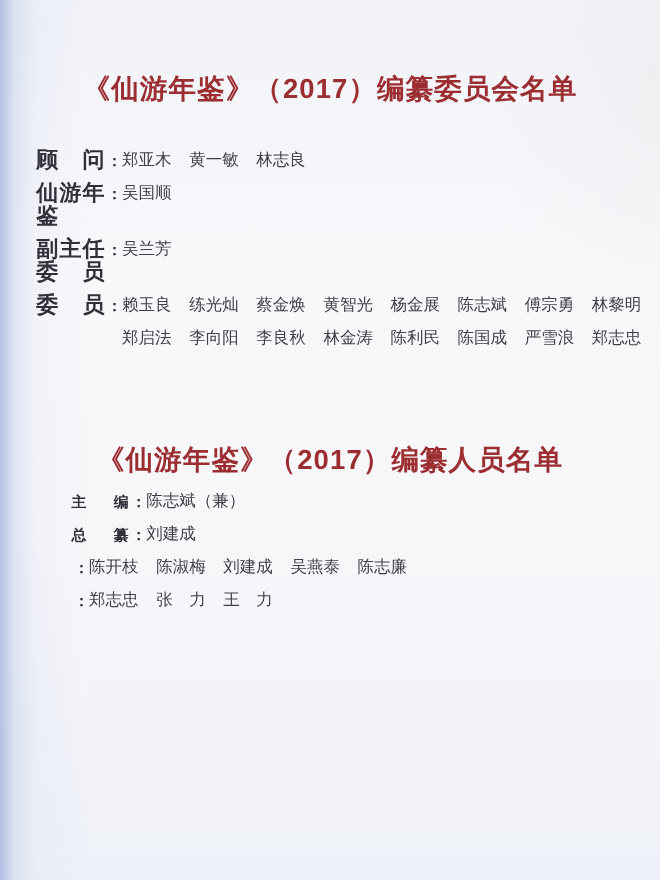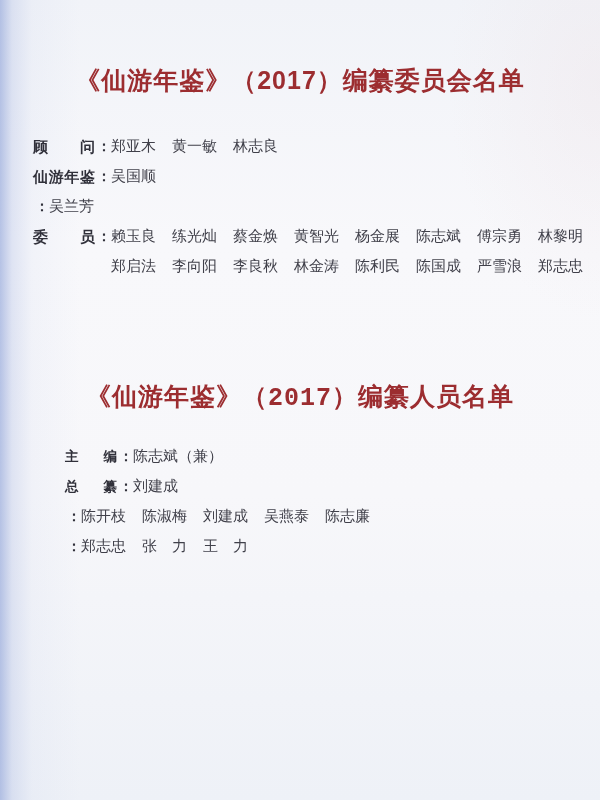--- a/index.html
+++ b/index.html
@@ -16,35 +16,35 @@
   
   .page .tint-right{
     position:absolute;top:0;right:0;width:180px;height:420px;pointer-events:none;
     background:radial-gradient(120% 80% at 100% 20%,rgba(238,226,230,.35),rgba(238,226,230,0) 70%);
   }
   h1.title{
     position:absolute;left:0;width:100%;margin:0;text-align:center;
     font-size:25px;font-weight:bold;letter-spacing:1px;color:var(--title-red,#9c2d30);
   }
   #title1{top:64px;}
-  #title2{top:380px;font-family:Liberation Mono, monospace;}
+  #title2{top:401px;}
   .rows{position:absolute;left:33px;width:555px;}
   #rows1{top:136px;}
   #rows2{top:446px;margin-left:32px;}
   .row{display:flex;align-items:flex-start;margin-bottom:9px;line-height:21px;}
   .lbl{
     flex:0 0 auto;display:inline-block;text-align:justify;text-align-last:justify;
-    font-weight:bold;font-size:15px;color:var(--label-ink,#30303a);
+    font-weight:bold;font-size:20px;color:var(--label-ink,#30303a);
   }
   #rows1 .lbl{width:62px;}
   #rows2 .lbl{width:52px;font-size:13.5px;}
   .colon{flex:0 0 12px;margin-left:2px;font-weight:bold;font-size:14px;color:var(--label-ink,#30303a);}
   .names{
     display:flex;flex-wrap:wrap;column-gap:16px;row-gap:9px;max-width:476px;
-    font-family:Liberation Serif, serif;font-size:15px;color:var(--name-ink,#40404a);
+    font-family:Liberation Mono, monospace;font-size:15px;color:var(--name-ink,#40404a);
   }
   .name{white-space:pre;}
 </style>
 </head>
 <body>
 
 <div class="page">
   <div class="edge-left"></div>
   <div class="tint-right"></div>
 
@@ -61,20 +61,21 @@
           </span>
         </div>
         <div class="row">
           <span class="lbl">仙游年鉴</span>
           <span class="colon">：</span>
           <span class="names">
             <span class="name">吴国顺</span>
           </span>
         </div>
         <div class="row">
+          <span class="lbl">副主任委员</span>
           <span class="colon">：</span>
           <span class="names">
             <span class="name">吴兰芳</span>
           </span>
         </div>
         <div class="row">
           <span class="lbl">委员</span>
           <span class="colon">：</span>
           <span class="names">
             <span class="name">赖玉良</span>

